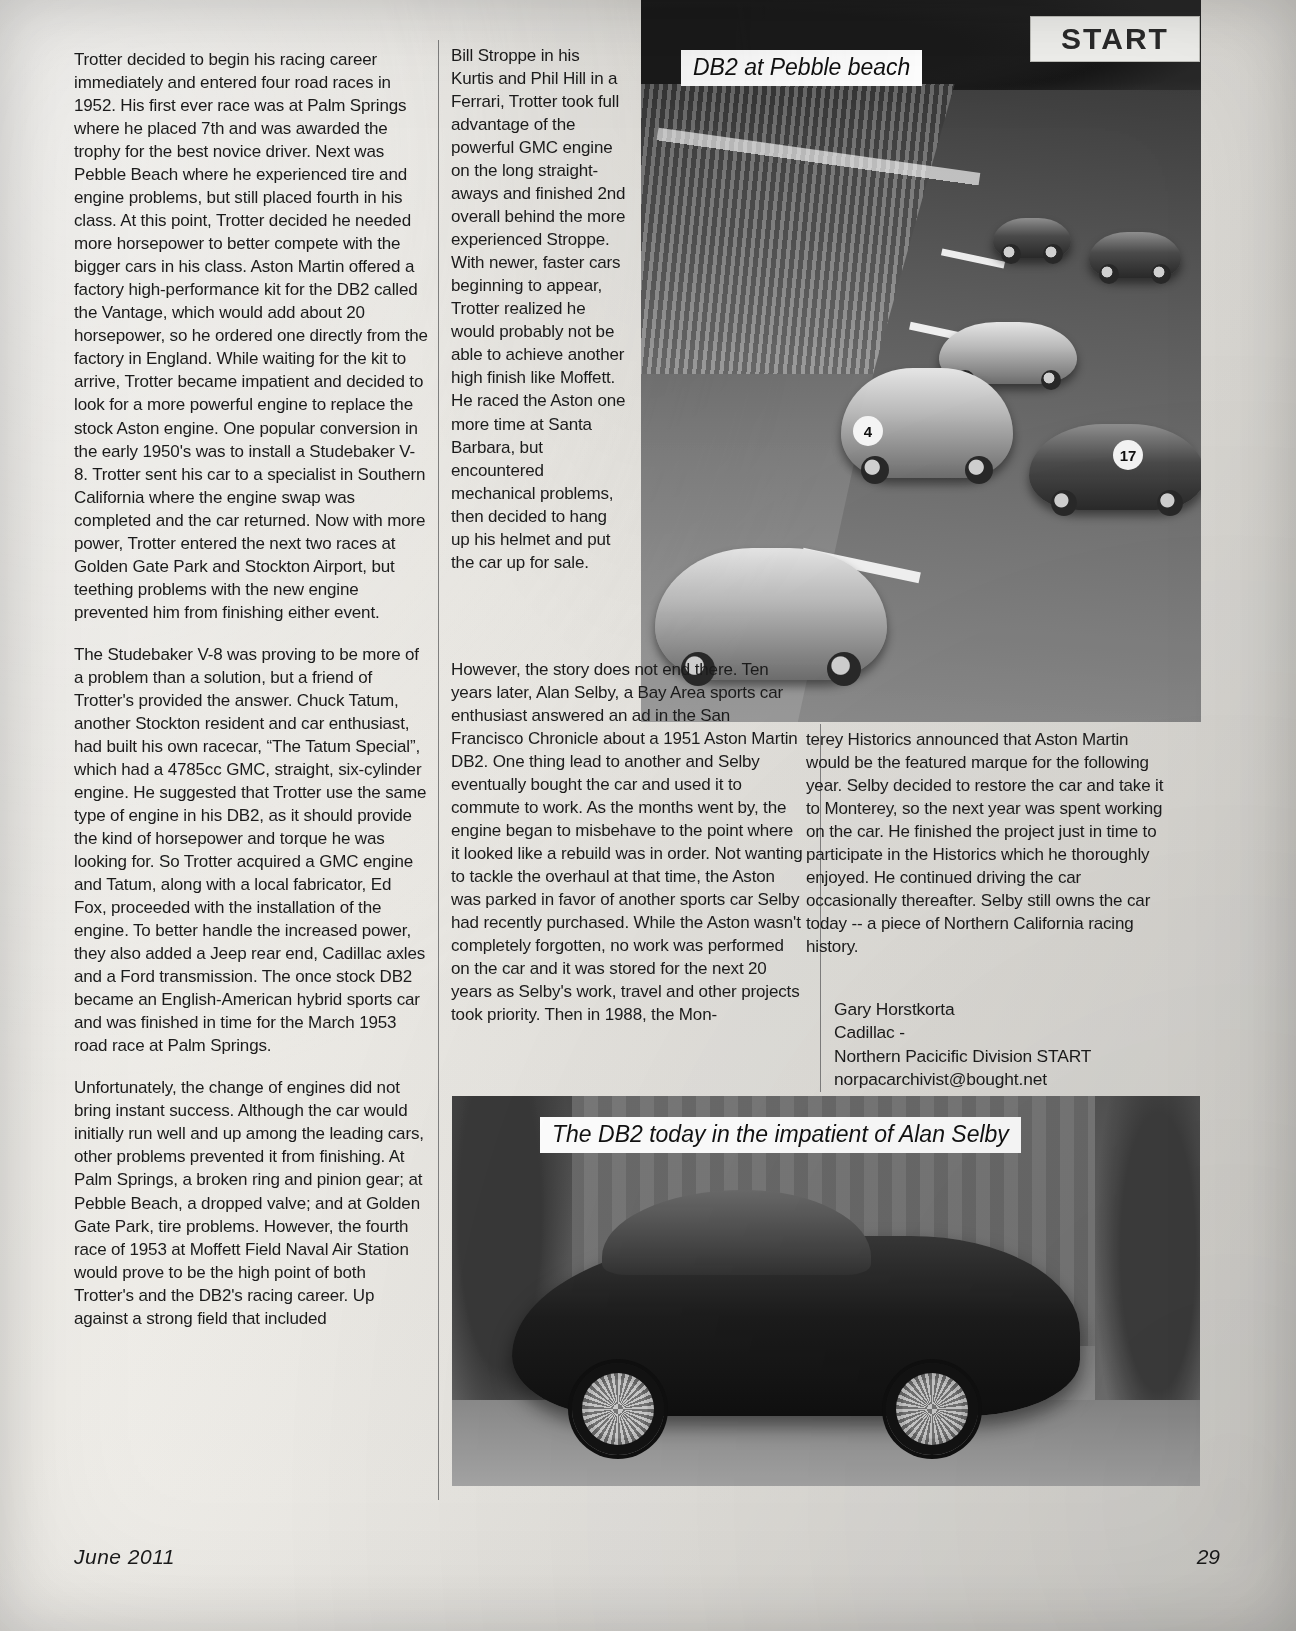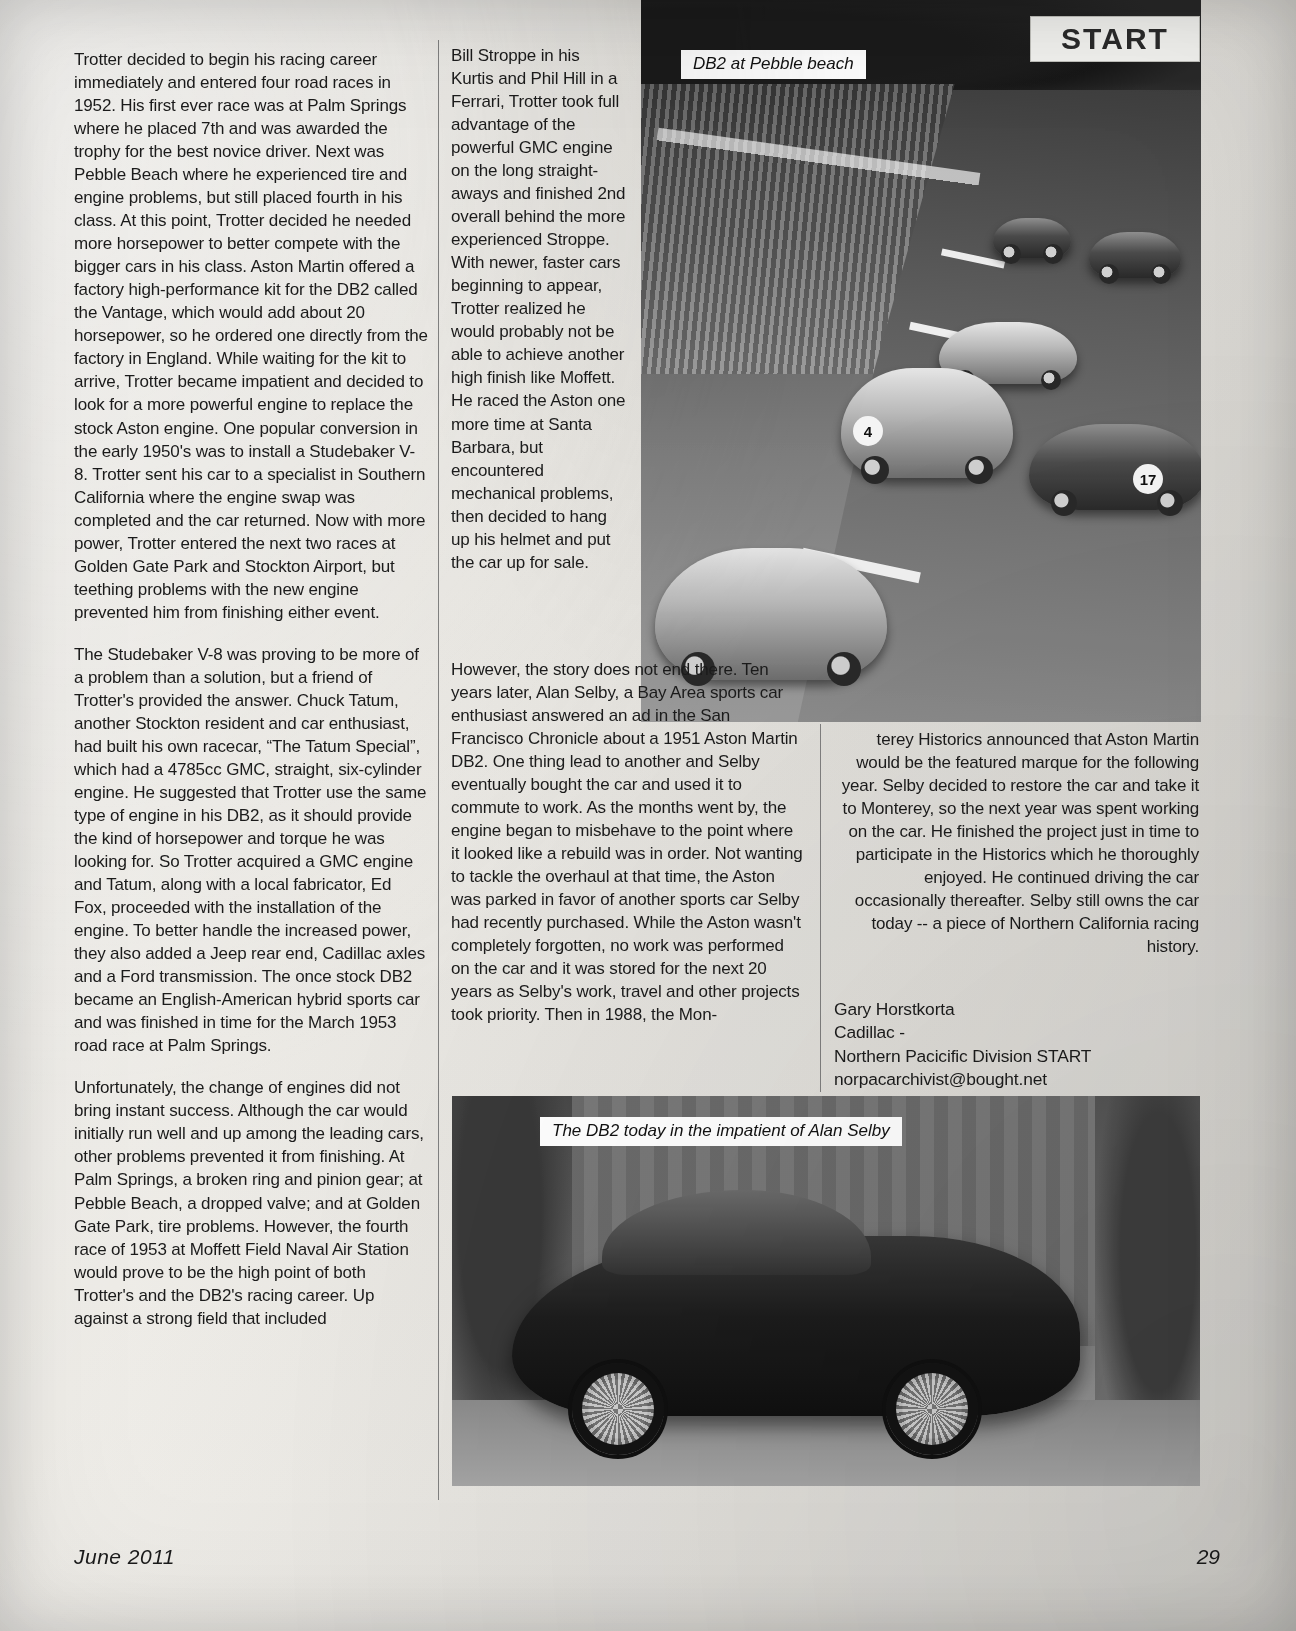--- a/index.html
+++ b/index.html
@@ -41,21 +41,21 @@
     font-size: 17px;
     line-height: 1.355;
     text-align: left;
     letter-spacing: -0.15px;
   }
   .col p { margin: 0 0 19px 0; white-space: pre-line; }
 
   #col1 { left: 74px;  top: 48px;  width: 354px; }
   #col2 { left: 451px; top: 44px;  width: 175px; }
   #col2b{ left: 451px; top: 658px; width: 352px; }
-  #col3 { left: 834px; top: 728px; width: 365px; text-align: right; }
+  #col3 { left: 806px; top: 728px; width: 365px; }
   #signature { left: 834px; top: 998px; width: 365px; font-size: 17.4px; line-height: 1.35; }
 
   
   .vrule {
     position: absolute;
     left: 438px;
     top: 40px;
     width: 1px;
     height: 1460px;
     background: #6d6d6d;
@@ -79,21 +79,21 @@
     filter: grayscale(1) contrast(1.02);
   }
   #photo-top { left: 641px; top: 0px; width: 560px; height: 722px; }
   #photo-bottom { left: 452px; top: 1096px; width: 748px; height: 390px; }
 
   .cap {
     position: absolute;
     background: #ffffff;
     color: #111;
     font-style: italic;
-    font-size: 17px;
+    font-size: 23px;
     padding: 4px 12px 5px 12px;
     white-space: nowrap;
   }
   #cap-top { left: 681px; top: 50px; }
   #cap-bottom { left: 540px; top: 1117px; }
 
   .start-sign {
     position: absolute;
     left: 1030px; top: 0px;
     width: 168px; height: 44px;
@@ -252,21 +252,21 @@
     <div class="car" style="left:200px; top:368px; width:172px; height:110px;">
       <span class="wheel" style="left:20px; width:28px; height:28px;"></span>
       <span class="wheel" style="right:20px; width:28px; height:28px;"></span>
     </div>
     <div class="num-roundel" style="left:212px; top:416px;">4</div>
 
     <div class="car dark" style="left:388px; top:424px; width:176px; height:86px;">
       <span class="wheel" style="left:22px; width:26px; height:26px;"></span>
       <span class="wheel" style="right:22px; width:26px; height:26px;"></span>
     </div>
-    <div class="num-roundel" style="left:492px; top:440px;margin-top:24px;">17</div>
+    <div class="num-roundel" style="left:472px; top:440px;">17</div>
 
     <div class="car" style="left:14px; top:548px; width:232px; height:132px;">
       <span class="wheel" style="left:26px; width:34px; height:34px;"></span>
       <span class="wheel" style="right:26px; width:34px; height:34px;"></span>
     </div>
   </div>
 
   <div class="start-sign">START</div>
   <div class="cap" id="cap-top">DB2 at Pebble beach</div>
 

